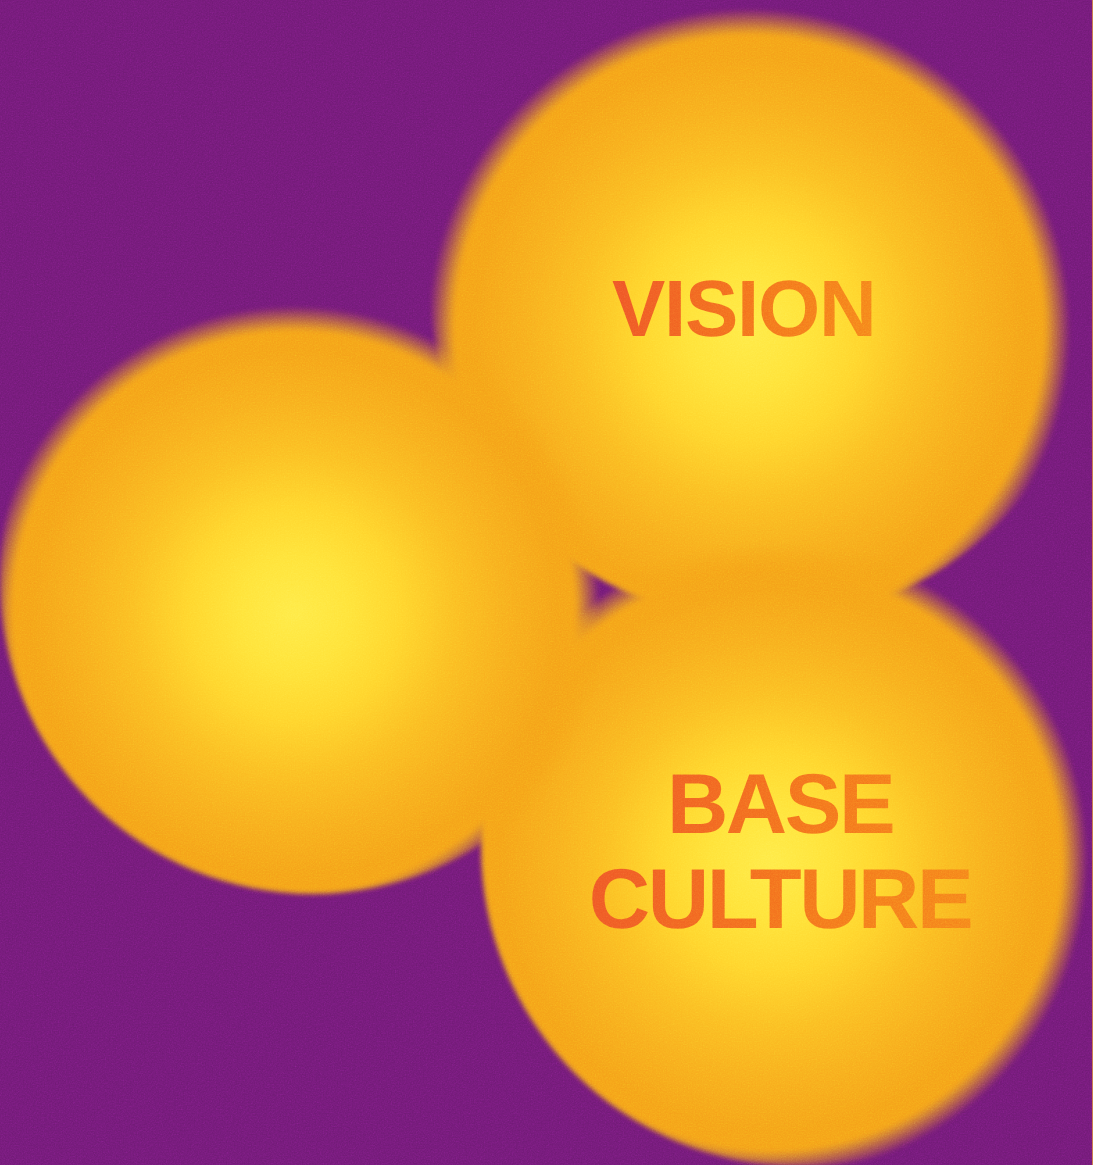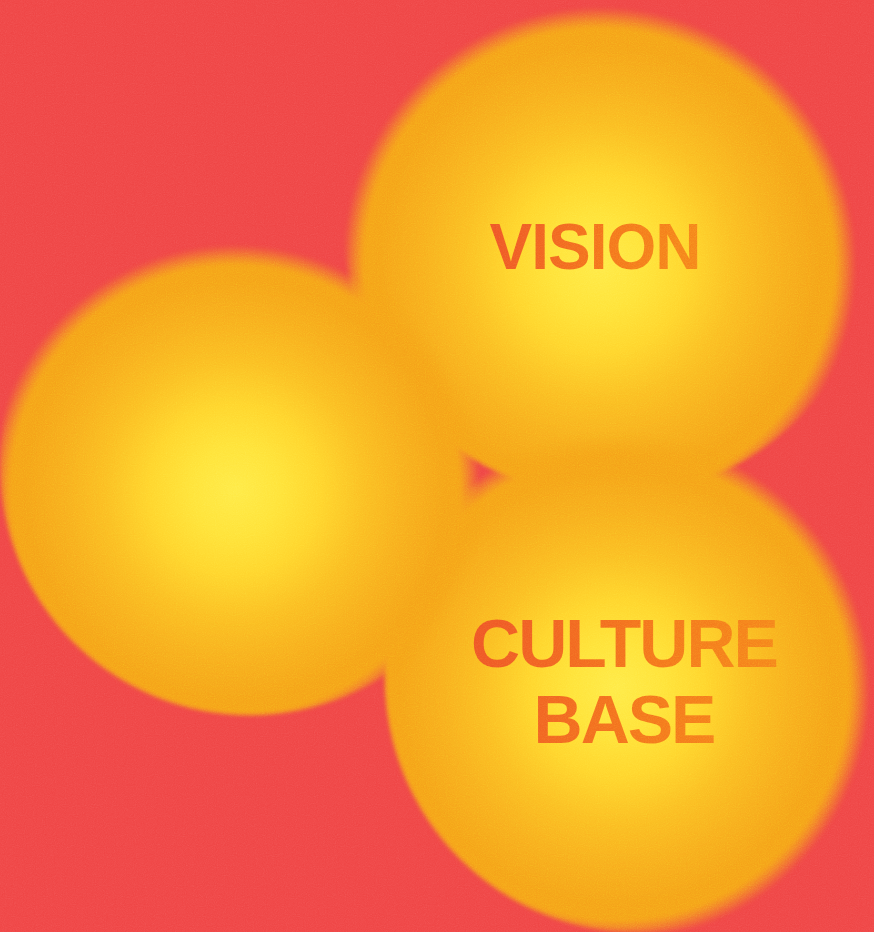--- a/index.html
+++ b/index.html
@@ -5,21 +5,21 @@
   html, body {
     margin: 0;
     padding: 0;
     background: #F7A41C;
   }
 
   .stage {
     position: relative;
     width: 874px;
     height: 932px;
-    background: #ef4444;
+    background: #701a75;
     overflow: hidden;
     font-family: "Liberation Sans", "DejaVu Sans", sans-serif;
   }
 
   
   .sphere {
     position: absolute;
     border-radius: 50%;
     filter: blur(2px);
   }
@@ -138,22 +138,22 @@
   <div class="sphere sphere-vision"></div>
 
   <div class="sphere sphere-base"></div>
 
   <div class="sphere sphere-misson"></div>
 
   <div class="label label-vision">VISION</div>
 
 
   <div class="label label-base">
+    <div>BASE</div>
     <div>CULTURE</div>
-    <div>BASE</div>
   </div>
 
   <svg class="grain" width="874" height="932" xmlns="http://www.w3.org/2000/svg" aria-hidden="true">
     <defs>
       <filter id="grainF" x="0" y="0" width="100%" height="100%">
         <feTurbulence type="fractalNoise" baseFrequency="0.9" numOctaves="2" stitchTiles="stitch"></feTurbulence>
         <feColorMatrix type="saturate" values="0"></feColorMatrix>
       </filter>
     </defs>
     <rect width="874" height="932" filter="url(#grainF)"></rect>

